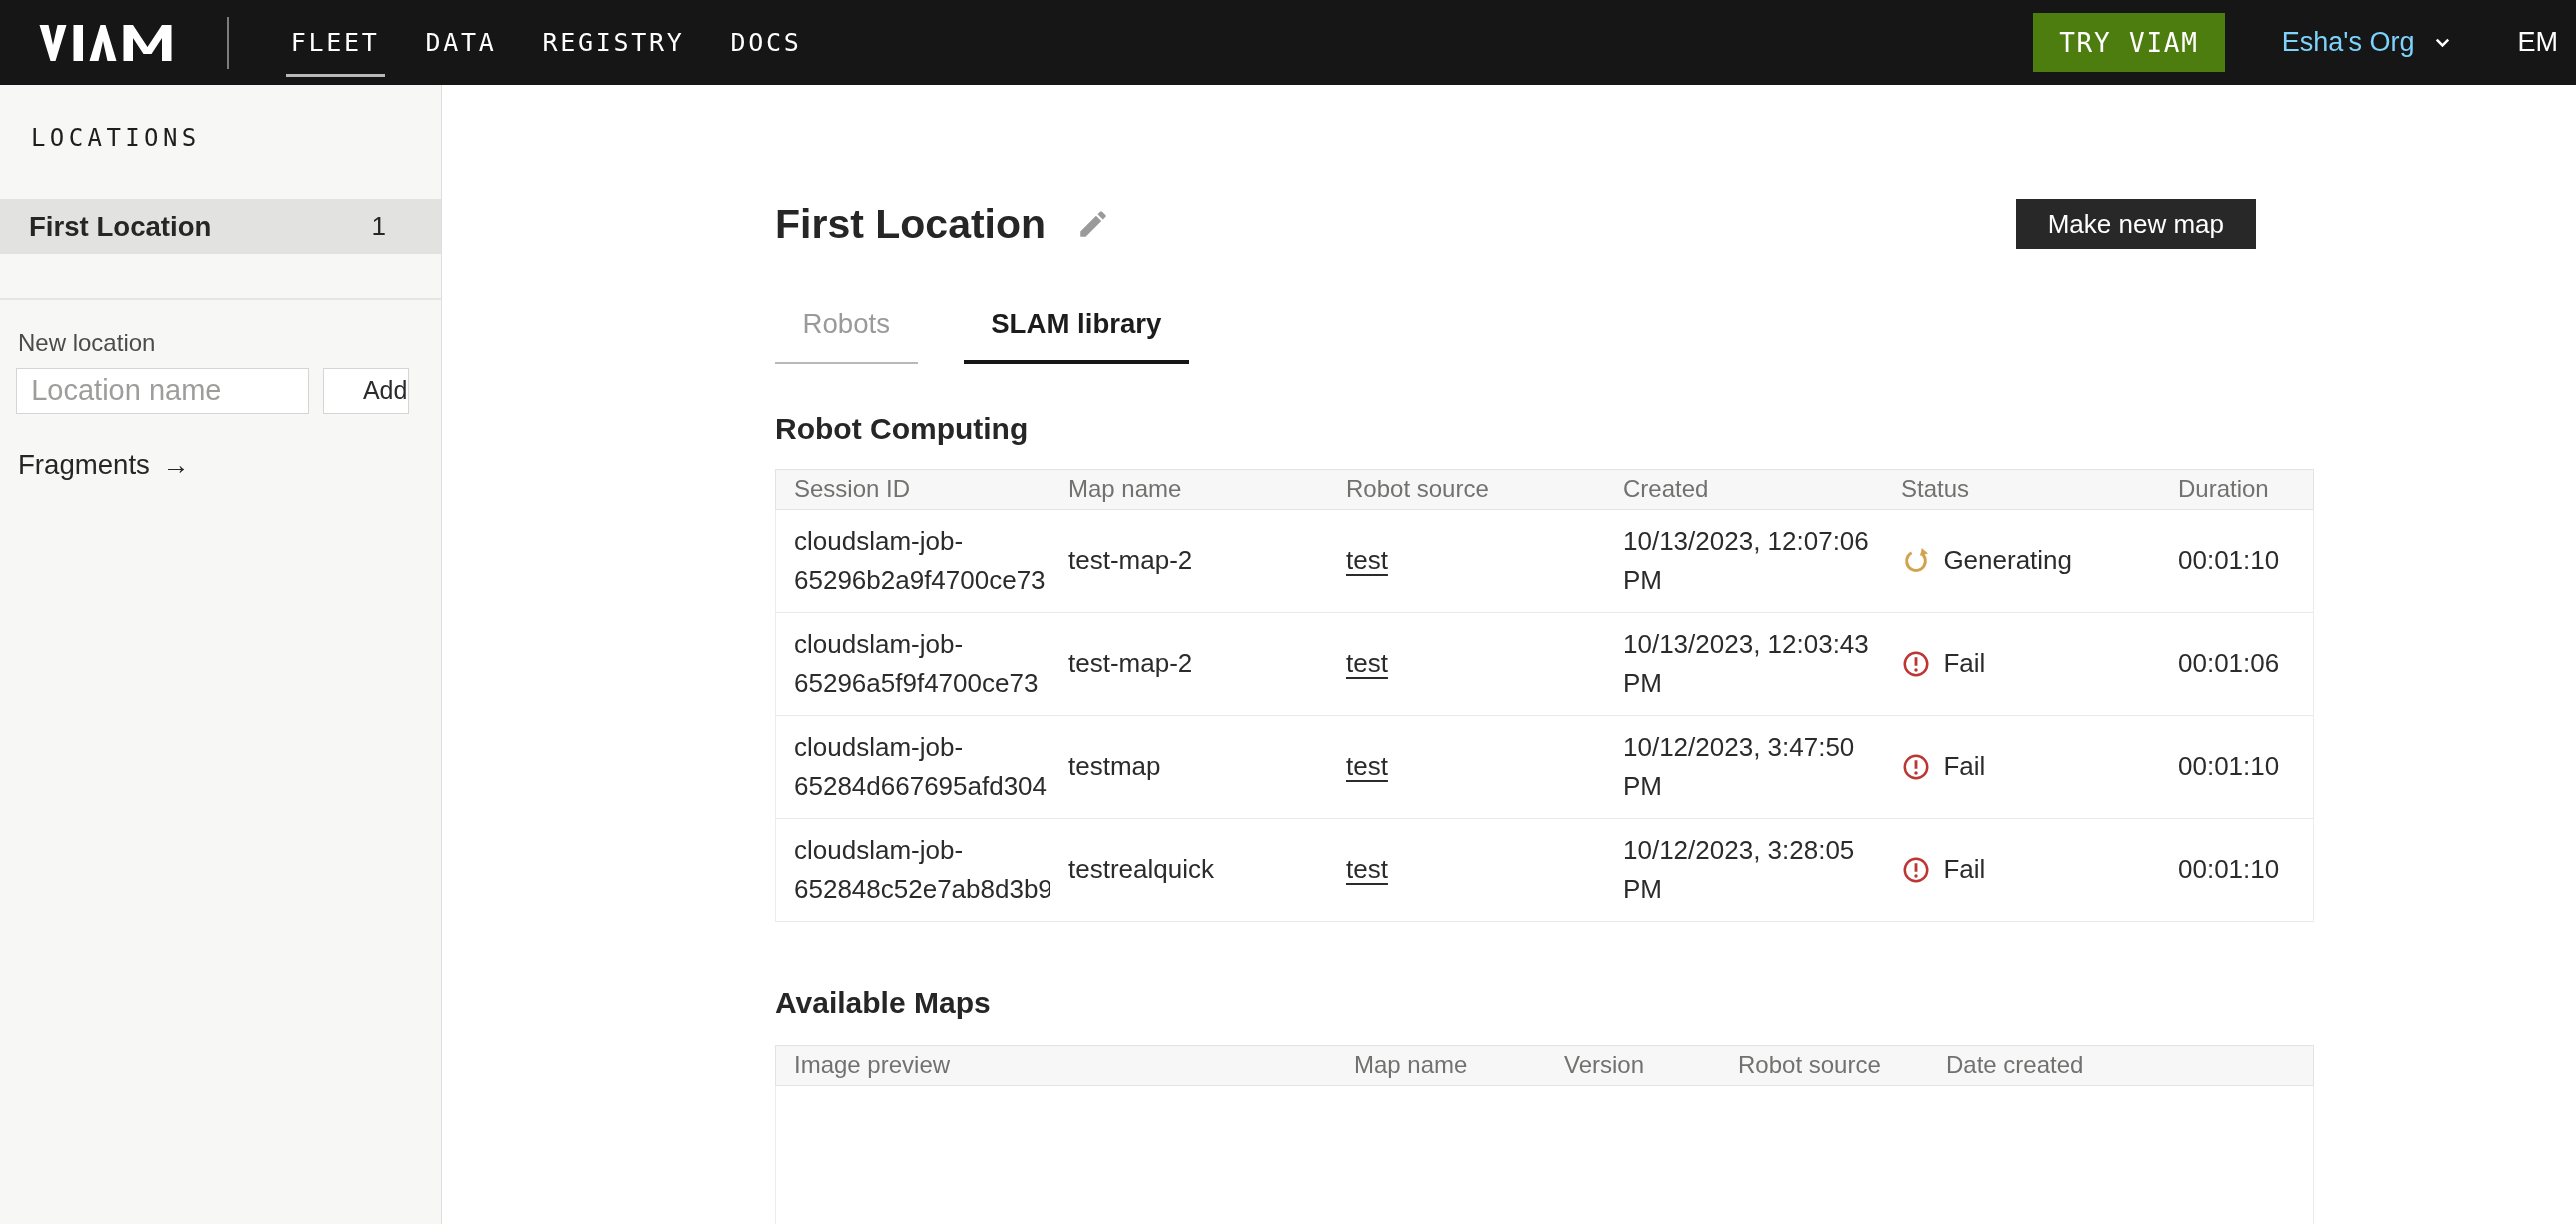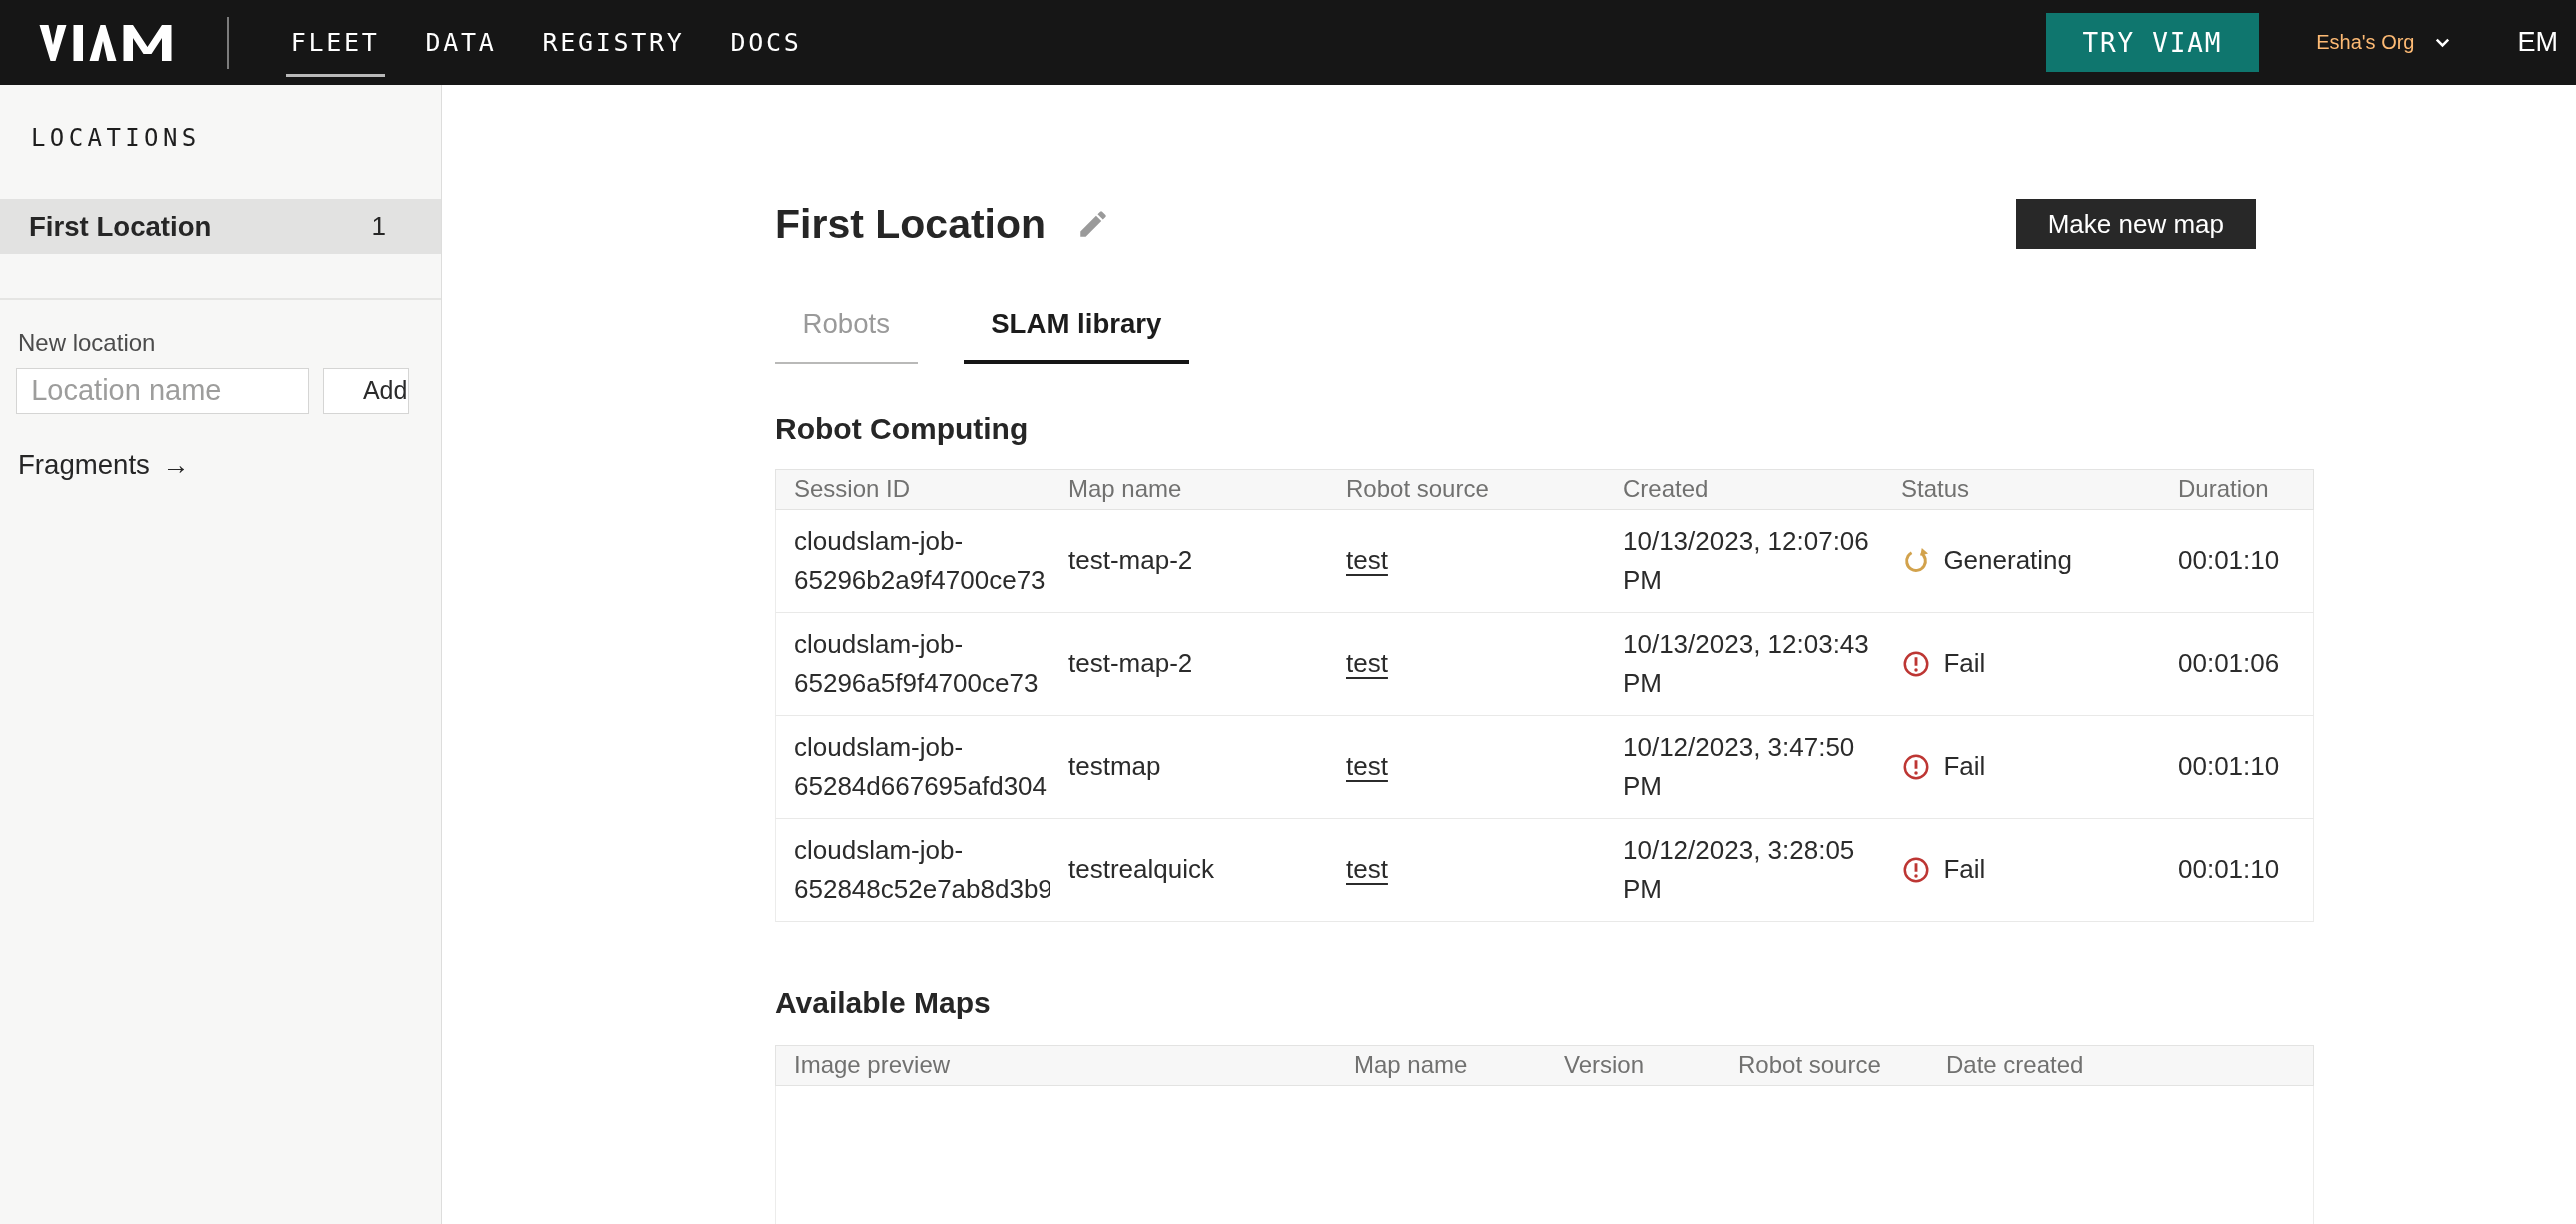--- a/index.html
+++ b/index.html
@@ -11,24 +11,24 @@
   .topnav { height:85px; flex:0 0 85px; background:#161616; display:flex; align-items:center; }
   .brand { margin-left:39px; display:flex; align-items:center; cursor:pointer; }
   .nav-divider { width:1.8px; height:52px; background:#7c7c7c; margin-left:55px; }
   .nav-menu { display:flex; align-items:center; margin-left:62px; gap:46px; }
   .nav-item { font-family:"DejaVu Sans Mono", monospace; font-size:25px; letter-spacing:2.7px;
               color:#ffffff; position:relative; cursor:pointer; line-height:30px; }
   .nav-item.active::after { content:""; position:absolute; left:-5.3px; right:-5.3px; bottom:-19.6px;
               height:3.6px; background:#b9b9b9; }
   .nav-spacer { flex:1; }
   .tryviam-btn { font-family:"DejaVu Sans Mono", monospace; font-size:26px; letter-spacing:1.8px;
-              color:#fff; background:#0f766e; border:none; height:59px; padding:0 37px;
+              color:#fff; background:#4d7c0f; border:none; height:59px; padding:0 26px;
               display:flex; align-items:center; cursor:pointer; }
   .org-switcher { display:flex; align-items:center; gap:16px; margin-left:57px; cursor:pointer; }
-  .org-name { font-size:20px; color:#fdba74; font-weight:500; }
+  .org-name { font-size:27px; color:#7dd3fc; font-weight:500; }
   .chev { width:23px; height:23px; stroke:#fff; fill:none; stroke-width:2.6; }
   .user-initials { font-size:27px; color:#fff; font-weight:500; margin-left:64px; margin-right:18px; cursor:pointer; }
 
   
   .body-row { flex:1; display:flex; min-height:0; }
 
   
   .sidebar { width:442px; flex:0 0 442px; background:#f7f7f6; border-right:1.8px solid #dddddc; }
   .side-heading { font-family:"DejaVu Sans Mono", monospace; font-size:24px; letter-spacing:4.4px;
                   color:#1e1e1e; margin:39px 0 0 31px; line-height:28.4px; }

